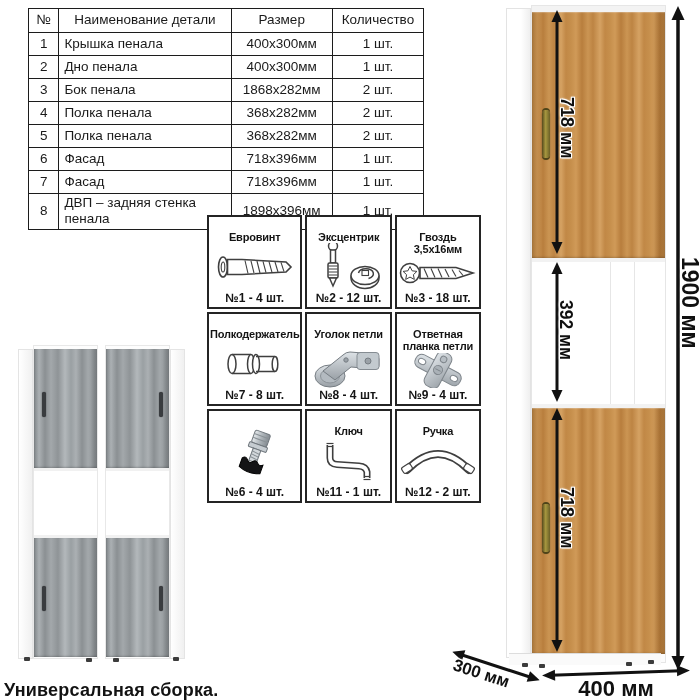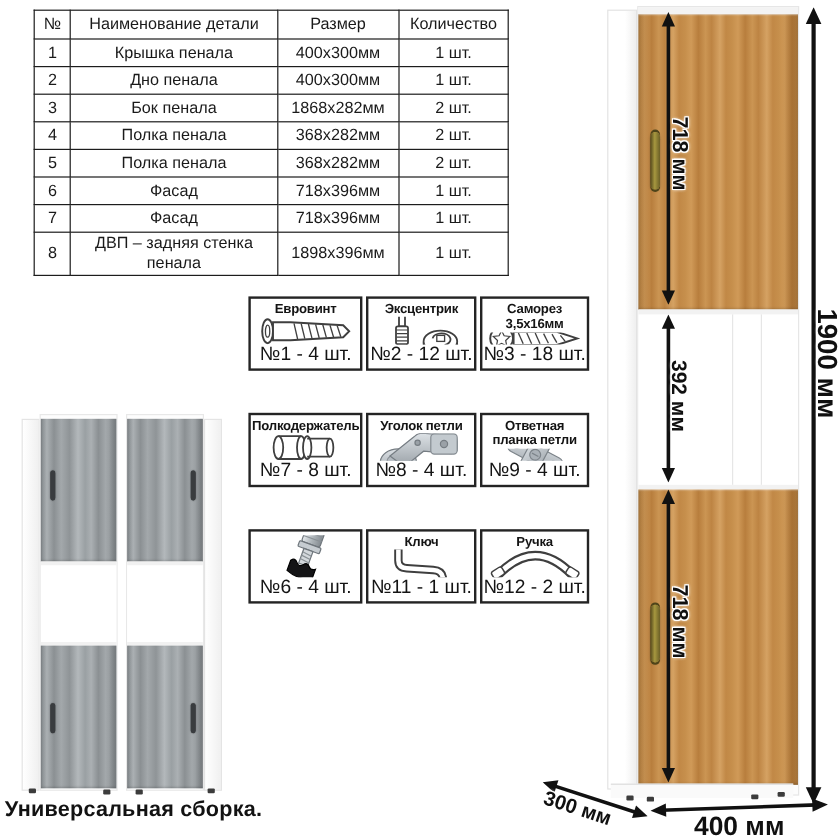--- a/index.html
+++ b/index.html
@@ -5,34 +5,34 @@
   html,body{margin:0;padding:0;background:#fff;}
   #canvas{position:relative;width:700px;height:700px;background:#ffffff;overflow:hidden;
           font-family:"Liberation Sans",sans-serif;color:#141414;}
 
   
   #parts-table{position:absolute;left:28px;top:8px;width:396px;border-collapse:collapse;
                font-size:13.5px;line-height:1.22;color:#1a1a1a;}
   #parts-table th,#parts-table td{border:1.5px solid #1c1c1c;padding:1px 5px;font-weight:normal;}
   #parts-table th{text-align:center;height:21px;}
   #parts-table td{text-align:center;height:20px;}
-  #parts-table td.c-name{text-align:center;}
+  #parts-table td.c-name{text-align:left;}
   #parts-table .w-num{width:30px;}
   #parts-table .w-name{width:170px;}
   #parts-table .w-size{width:100px;}
   #parts-table .w-qty{width:90px;}
 
   
   #hw-grid{position:absolute;left:207px;top:215px;width:274px;display:grid;
            grid-template-columns:repeat(3,1fr);grid-auto-rows:94px;gap:3px;}
   .hw-cell{border:2px solid #242424;background:#fff;box-sizing:border-box;
            display:flex;flex-direction:column;align-items:center;justify-content:space-between;
-           padding:3px 1px 2px;margin-top:32px;}
+           padding:14px 1px 2px;}
   .hw-name{font-weight:bold;font-size:11px;line-height:1.12;text-align:center;letter-spacing:-0.2px;}
-  .hw-count{font-weight:normal;font-size:16px;white-space:nowrap;}
+  .hw-count{font-weight:bold;font-size:12px;white-space:nowrap;}
   .hw-icon{flex:1;display:flex;align-items:center;justify-content:center;width:100%;overflow:hidden;}
 
   
   .wood{background:
     linear-gradient(90deg,rgba(97,56,14,.28) 0,rgba(255,255,255,0) 7%,rgba(255,255,255,0) 90%,rgba(97,56,14,.30) 100%),
     repeating-linear-gradient(90deg,#c68f4c 0px,#d09a58 5px,#b87e3d 11px,#cb9553 17px,#bd8443 22px,#d5a263 29px,#c18846 34px,#c68f4c 39px);
     box-shadow:inset 0 1px 1px rgba(255,255,255,.25), inset 0 -1px 2px rgba(0,0,0,.18);}
   .gwood{background:
     linear-gradient(90deg,rgba(40,44,48,.22) 0,rgba(255,255,255,0) 8%,rgba(255,255,255,0) 90%,rgba(40,44,48,.25) 100%),
     repeating-linear-gradient(90deg,#9aa0a3 0px,#abb0b3 5px,#8b9093 11px,#a3a8ab 17px,#8f9497 24px,#b3b8bb 31px,#9aa0a3 37px);
@@ -68,21 +68,21 @@
           border-top:3px solid #f1f1f1;border-bottom:3px solid #f1f1f1;box-sizing:border-box;}
   .dark-handle{position:absolute;width:4px;height:25px;background:#393c3f;border-radius:2px;box-shadow:0 0 1px #1f2123;}
   .foot{position:absolute;width:6px;height:4px;background:#3c3c3c;border-radius:1px;}
 
   
   .arrow{position:absolute;}
   .dim{position:absolute;font-weight:bold;color:#101010;
        text-shadow:-1px -1px 0 #fff,1px -1px 0 #fff,-1px 1px 0 #fff,1px 1px 0 #fff,0 0 3px #fff,0 0 3px #fff;}
   .dim.vert{writing-mode:vertical-rl;white-space:nowrap;}
 
-  #caption{position:absolute;left:4px;top:664px;font-size:18px;font-weight:bold;letter-spacing:.2px;color:#121212;}
+  #caption{position:absolute;left:4px;top:680px;font-size:18px;font-weight:bold;letter-spacing:.2px;color:#121212;}
 </style>
 </head>
 <body>
 
 <div id="canvas">
 
   <table id="parts-table">
     <colgroup>
         <col class="w-num">
         <col class="w-name">
@@ -190,21 +190,21 @@
               <line x1="17.5" y1="26" x2="26.5" y2="26"></line>
               <line x1="17.5" y1="29" x2="26.5" y2="29"></line>
               <line x1="17.5" y1="32" x2="26.5" y2="32"></line>
               <line x1="17.5" y1="35" x2="26.5" y2="35"></line>
             </g>
           </svg>
         </div>
         <div class="hw-count">№2 - 12 шт.</div>
       </div>
       <div class="hw-cell">
-        <div class="hw-name">Саморез 3,5х16мм</div>
+        <div class="hw-name">Гвоздь 3,5х16мм</div>
         <div class="hw-icon">
           <svg width="80" height="36" viewBox="0 0 80 36">
             <g fill="#fff" stroke="#3f3f3f" stroke-width="1.6">
               <circle cx="12" cy="18" r="9.5"></circle>
               <path d="M12,11.5 l2.1,4.3 4.8,0.6 -3.5,3.3 0.9,4.7 -4.3,-2.3 -4.3,2.3 0.9,-4.7 -3.5,-3.3 4.8,-0.6 Z" stroke-width="1"></path>
               <path d="M22,12.5 H58 L75,18 L58,23.5 H22 Z"></path>
             </g>
             <g stroke="#3f3f3f" stroke-width="1.1">
               <line x1="26" y1="13.5" x2="30" y2="22.5"></line>
               <line x1="33" y1="13.5" x2="37" y2="22.5"></line>

